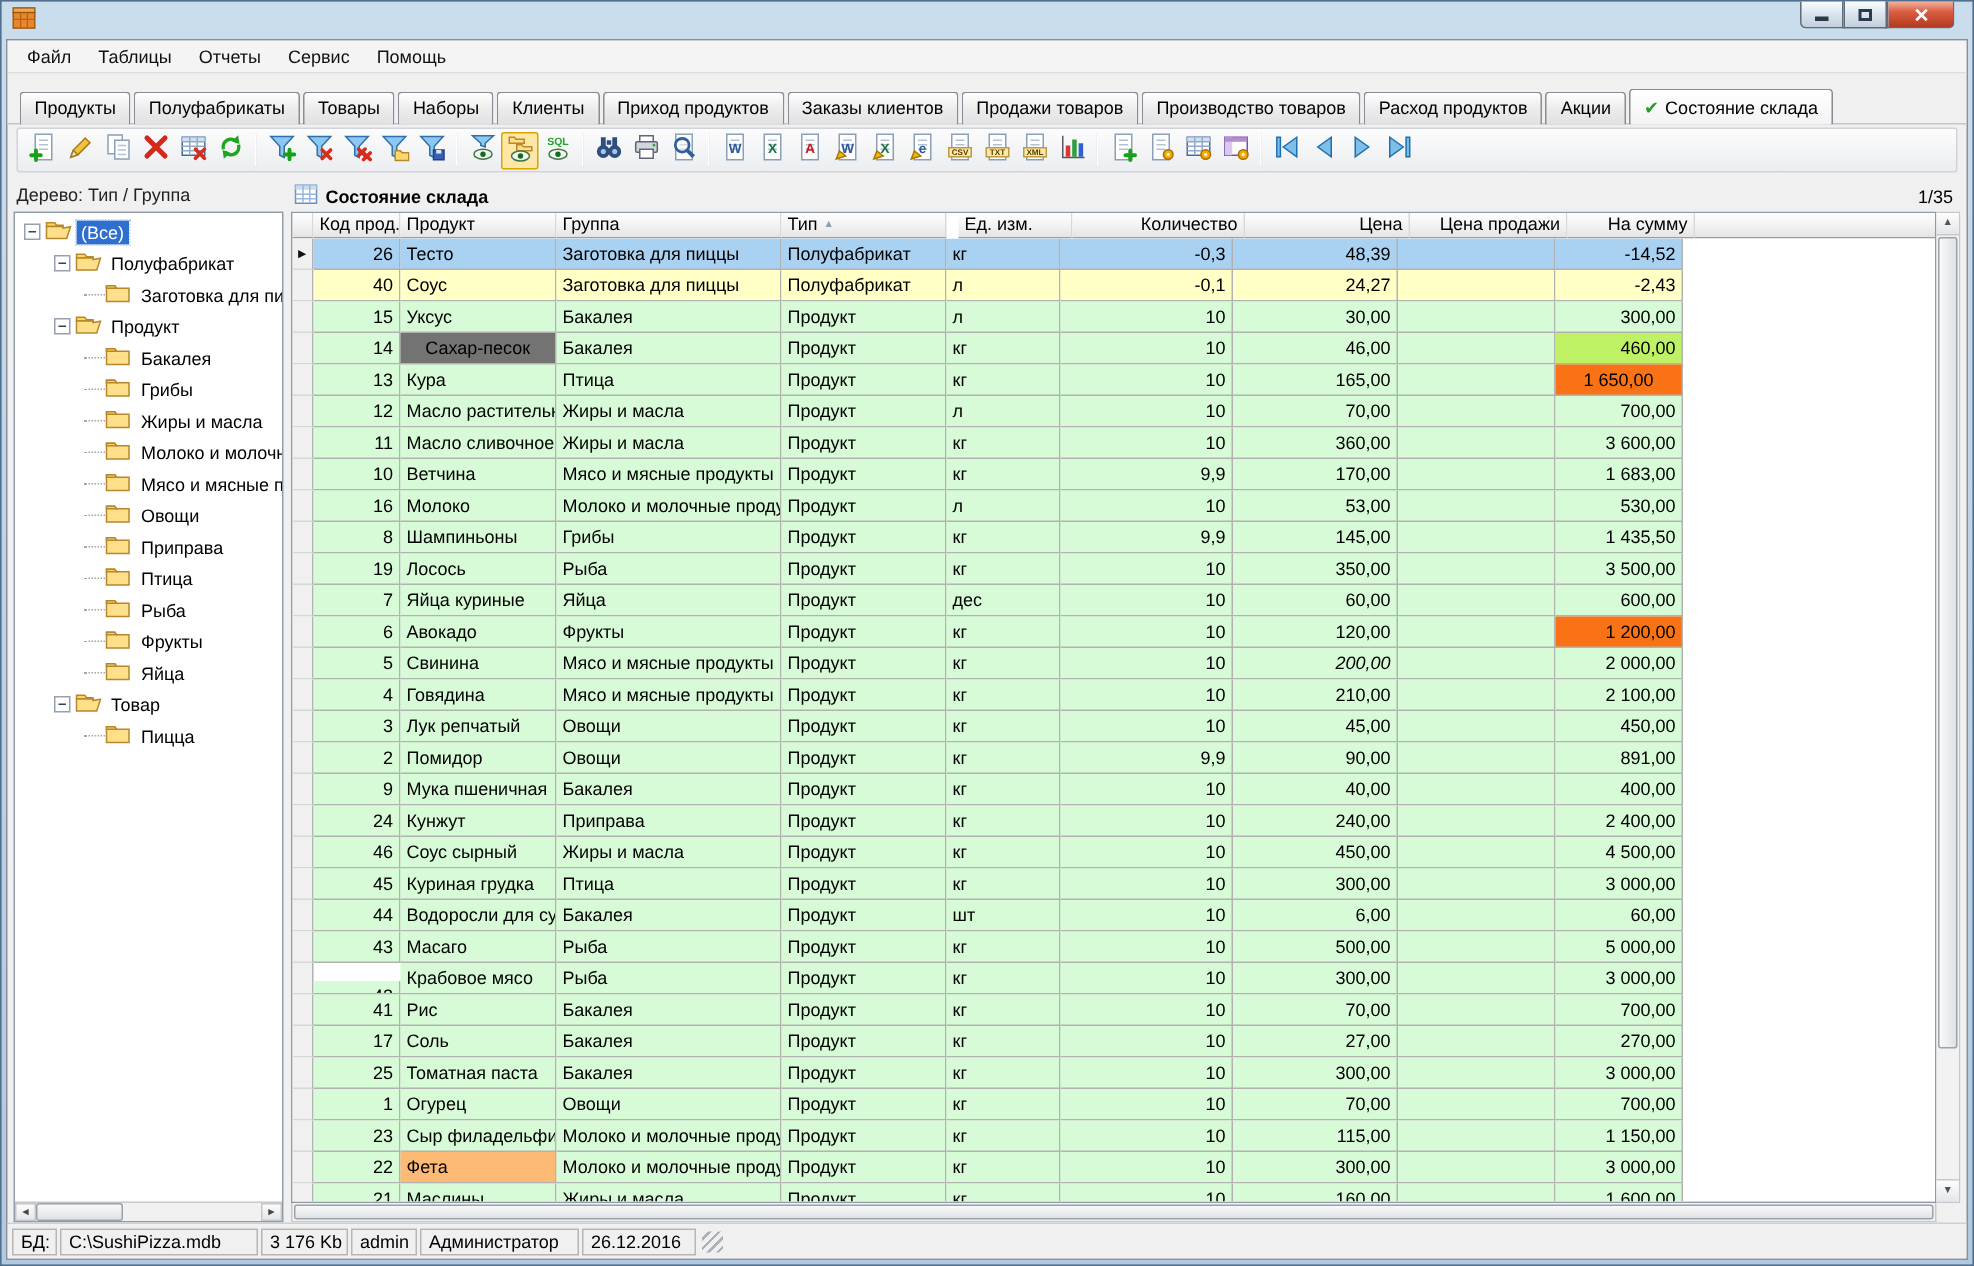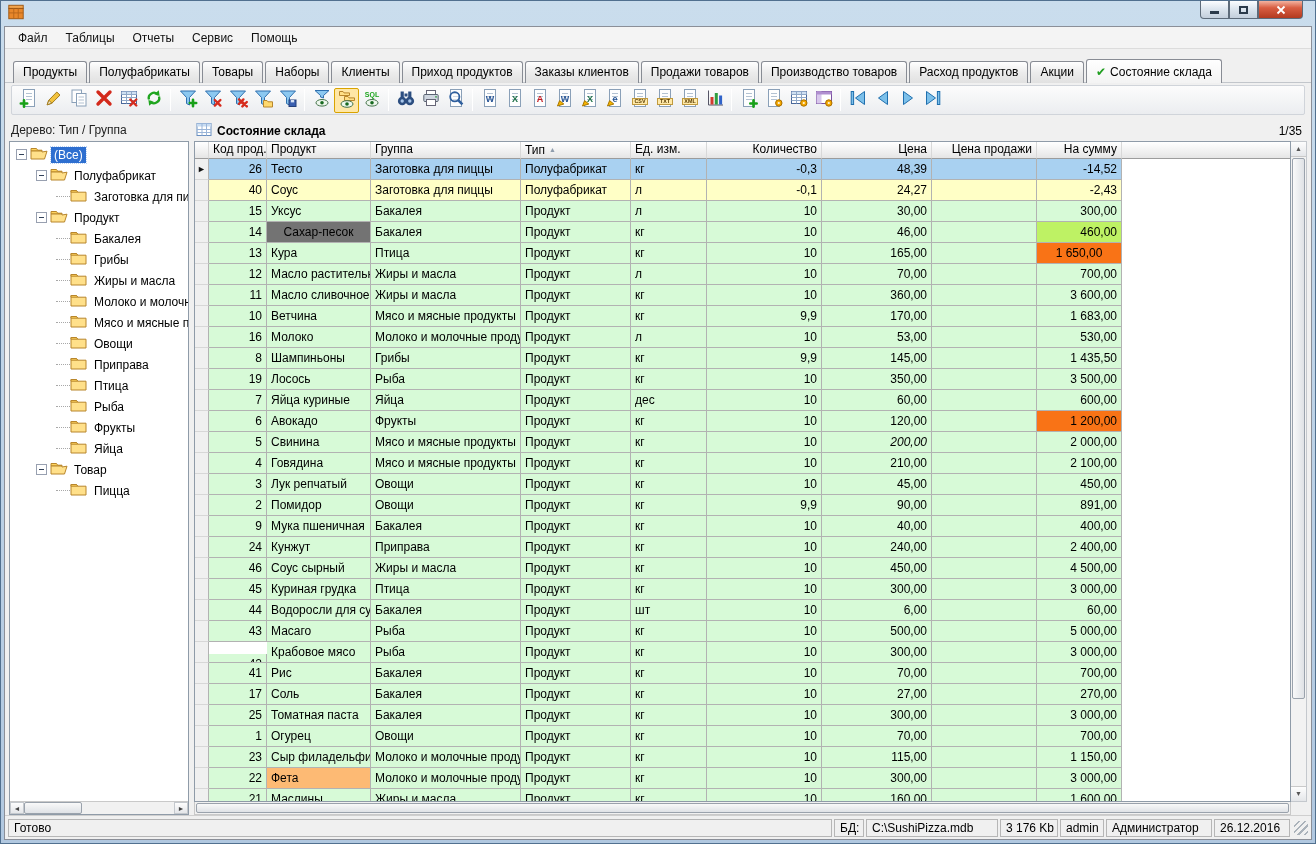--- a/index.html
+++ b/index.html
@@ -592,21 +592,21 @@
           <span class="record-counter">1/35</span>
         </div>
         <div class="table-wrap">
           <div class="grid">
             <div class="grid-header" id="grid-header">
                 <div class="hcell" style="width: 14px; text-align: left;"></div>
                 <div class="hcell" style="width: 58px; text-align: left;"><span>Код прод...</span></div>
                 <div class="hcell" style="width: 104px; text-align: left;"><span>Продукт</span></div>
                 <div class="hcell" style="width: 150px; text-align: left;"><span>Группа</span></div>
                 <div class="hcell" style="width: 110px; text-align: left;"><span>Тип</span><span class="sort">▲</span></div>
-                <div class="hcell" style="width: 76px; text-align: left;"><span>Ед. изм.</span></div>
+                <div class="hcell" style="width: 76px; text-align: left; margin-left: 8px;"><span>Ед. изм.</span></div>
                 <div class="hcell" style="width: 115px; text-align: right;"><span>Количество</span></div>
                 <div class="hcell" style="width: 110px; text-align: right;"><span>Цена</span></div>
                 <div class="hcell" style="width: 105px; text-align: right;"><span>Цена продажи</span></div>
                 <div class="hcell" style="width: 85px; text-align: right;"><span>На сумму</span></div>
                 <div class="hcell filler"></div>
               </div>
             <div class="grid-body" id="grid-body">
                 <div class="grid-row">
                   <div class="cell marker" style="width: 14px;">►</div>
                   <div class="cell" style="width: 58px; text-align: right; background: rgb(169, 209, 241);">26</div>
@@ -989,21 +989,20 @@
             <div class="vs-btn bottom">▼</div>
           </div>
         </div>
         <div class="table-hscroll">
           <div class="table-hthumb"></div>
         </div>
       </div>
     </div>
 
     <div class="statusbar">
-      <div class="sb-cell sb-ready">Готово</div>
       <div class="sb-cell sb-dbl">БД:</div>
       <div class="sb-cell sb-path">C:\SushiPizza.mdb</div>
       <div class="sb-cell sb-size">3 176 Kb</div>
       <div class="sb-cell sb-user">admin</div>
       <div class="sb-cell sb-role">Администратор</div>
       <div class="sb-cell sb-date">26.12.2016</div>
       <div class="grip"></div>
     </div>
   </div>
 </div>

